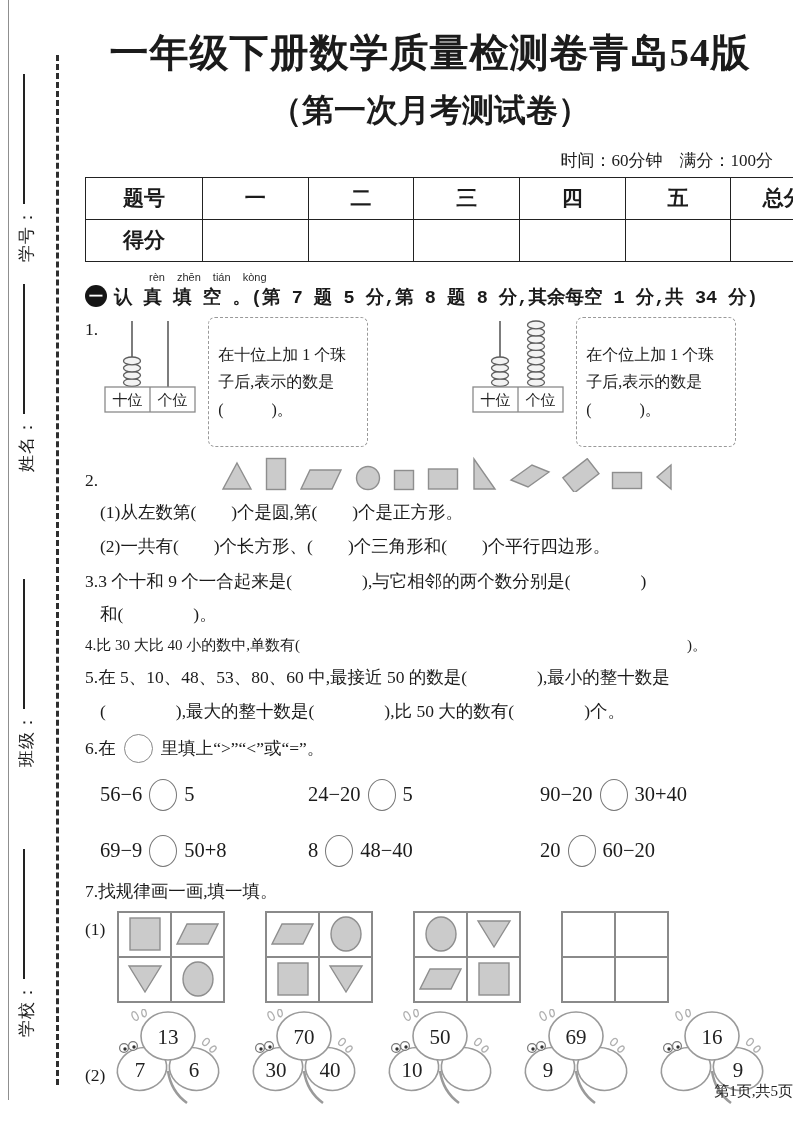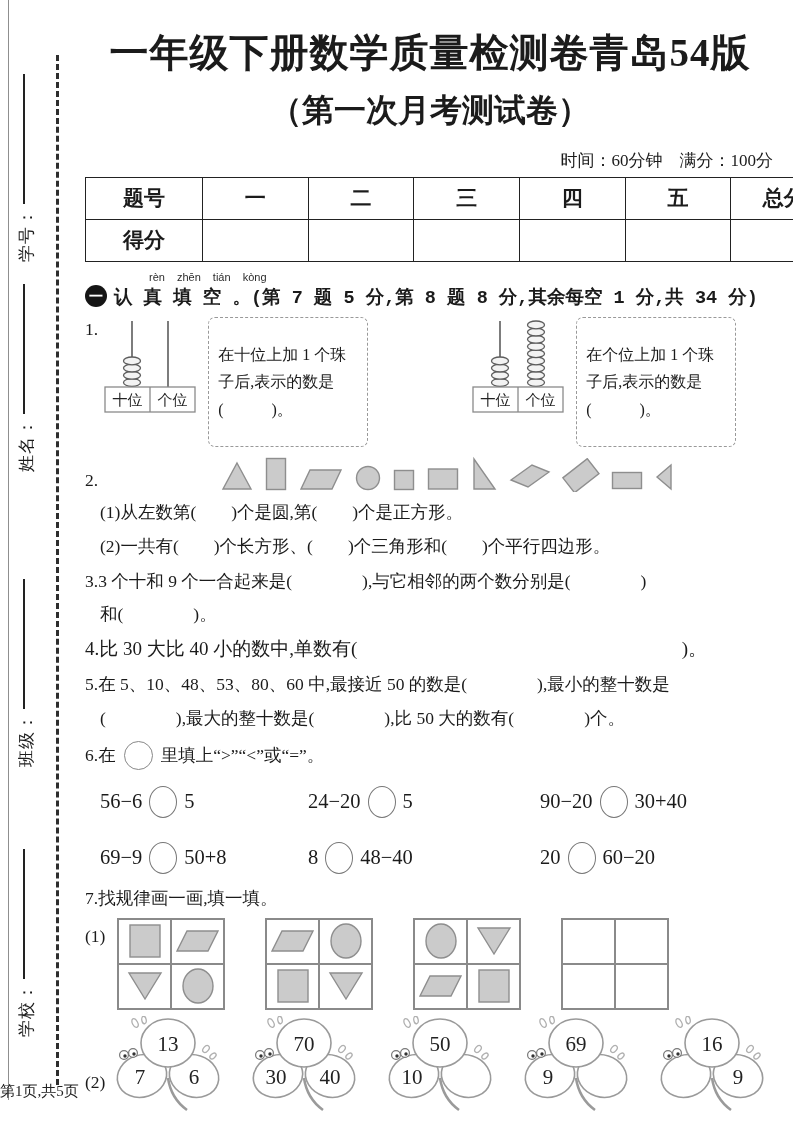--- a/index.html
+++ b/index.html
@@ -34,40 +34,40 @@
   .q1-row{display:flex;align-items:flex-start;margin-top:8px;}
   .qnum{font-size:17.5px;margin-right:4px;line-height:1.4;}
   .dash-box{border:1.6px dashed #999;border-radius:7px;padding:23px 9px;font-size:16px;line-height:1.72;width:140px;margin-left:10px;}
   .q1-spacer{width:102px;flex:0 0 auto;}
 
   .q-block{margin-top:9px;font-size:17.5px;line-height:1.5;}
   .q2-head{display:flex;align-items:flex-end;}
   .shape-row{display:flex;align-items:flex-end;gap:10px;margin-left:118px;}
   .q-line{margin-top:7px;margin-left:15px;font-size:17.5px;}
   .q-line.no-ind{margin-left:0;}
-  .q4-line{display:flex;margin-top:9px;font-size:19px;}
+  .q4-line{display:flex;margin-top:9px;font-size:15px;}
   .q4-gap{flex:1;}
   .q4-suffix{margin-right:68px;}
 
   .q6-intro{margin-top:10px;font-size:17.5px;display:flex;align-items:center;}
   .q6-circle{width:27px;height:27px;border:1.3px solid #888;border-radius:50%;display:inline-block;margin:0 8px;}
   .q6-grid{display:grid;grid-template-columns:208px 232px auto;row-gap:24px;margin-top:16px;padding-left:15px;}
   .cmp{display:flex;align-items:center;gap:7px;font-size:20.5px;}
   .cmp-circle{width:26px;height:30px;border:1.5px solid #777;border-radius:50%;flex:0 0 auto;}
 
   .q7-title{margin-top:12px;font-size:17.5px;}
   .q7-grids{display:flex;align-items:flex-start;margin-top:8px;}
   .part-label{font-size:17.5px;margin-right:12px;margin-top:8px;flex:0 0 auto;}
   .pgrid{display:grid;grid-template-columns:53px 53px;grid-auto-rows:45px;border:1.5px solid #8a8a8a;margin-right:40px;background:#fff;}
   .pcell{border:0.8px solid #8a8a8a;display:flex;align-items:center;justify-content:center;}
   .q7-clovers{display:flex;align-items:center;margin-top:6px;}
   .q7-clovers .part-label{margin-top:30px;margin-right:2px;}
   .clover-wrap{margin-right:14px;}
 
-  .page-footer{position:absolute;left:0;right:0;top:1082px;text-align:left;font-size:15px;color:#222;}
+  .page-footer{position:absolute;left:0;right:0;top:1082px;text-align:right;font-size:15px;color:#222;}
 </style>
 </head>
 <body>
 
 <div class="edge-line"></div>
 <div class="seal-line"></div>
 <div id="sidebar-fields">
     <div class="side-unit" style="top:148px">
      <span class="side-label">学号：</span>
      <span class="side-line"></span>

